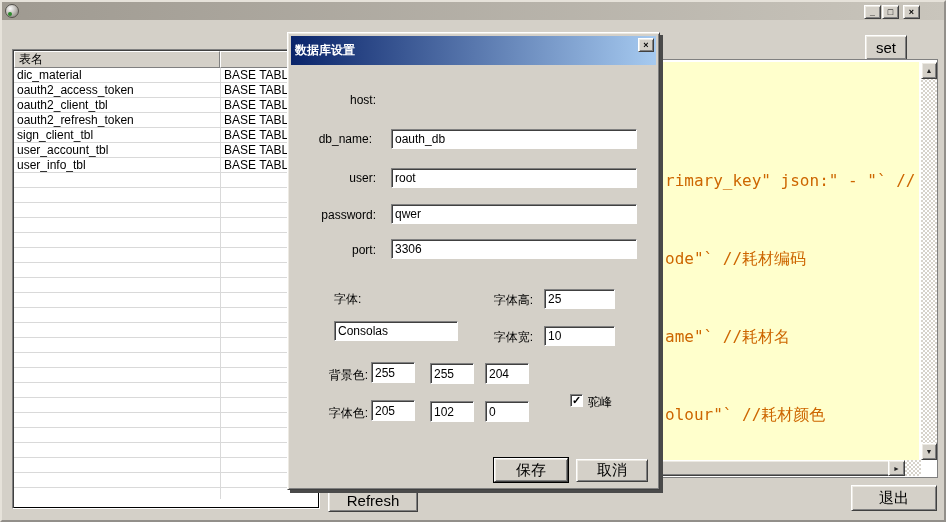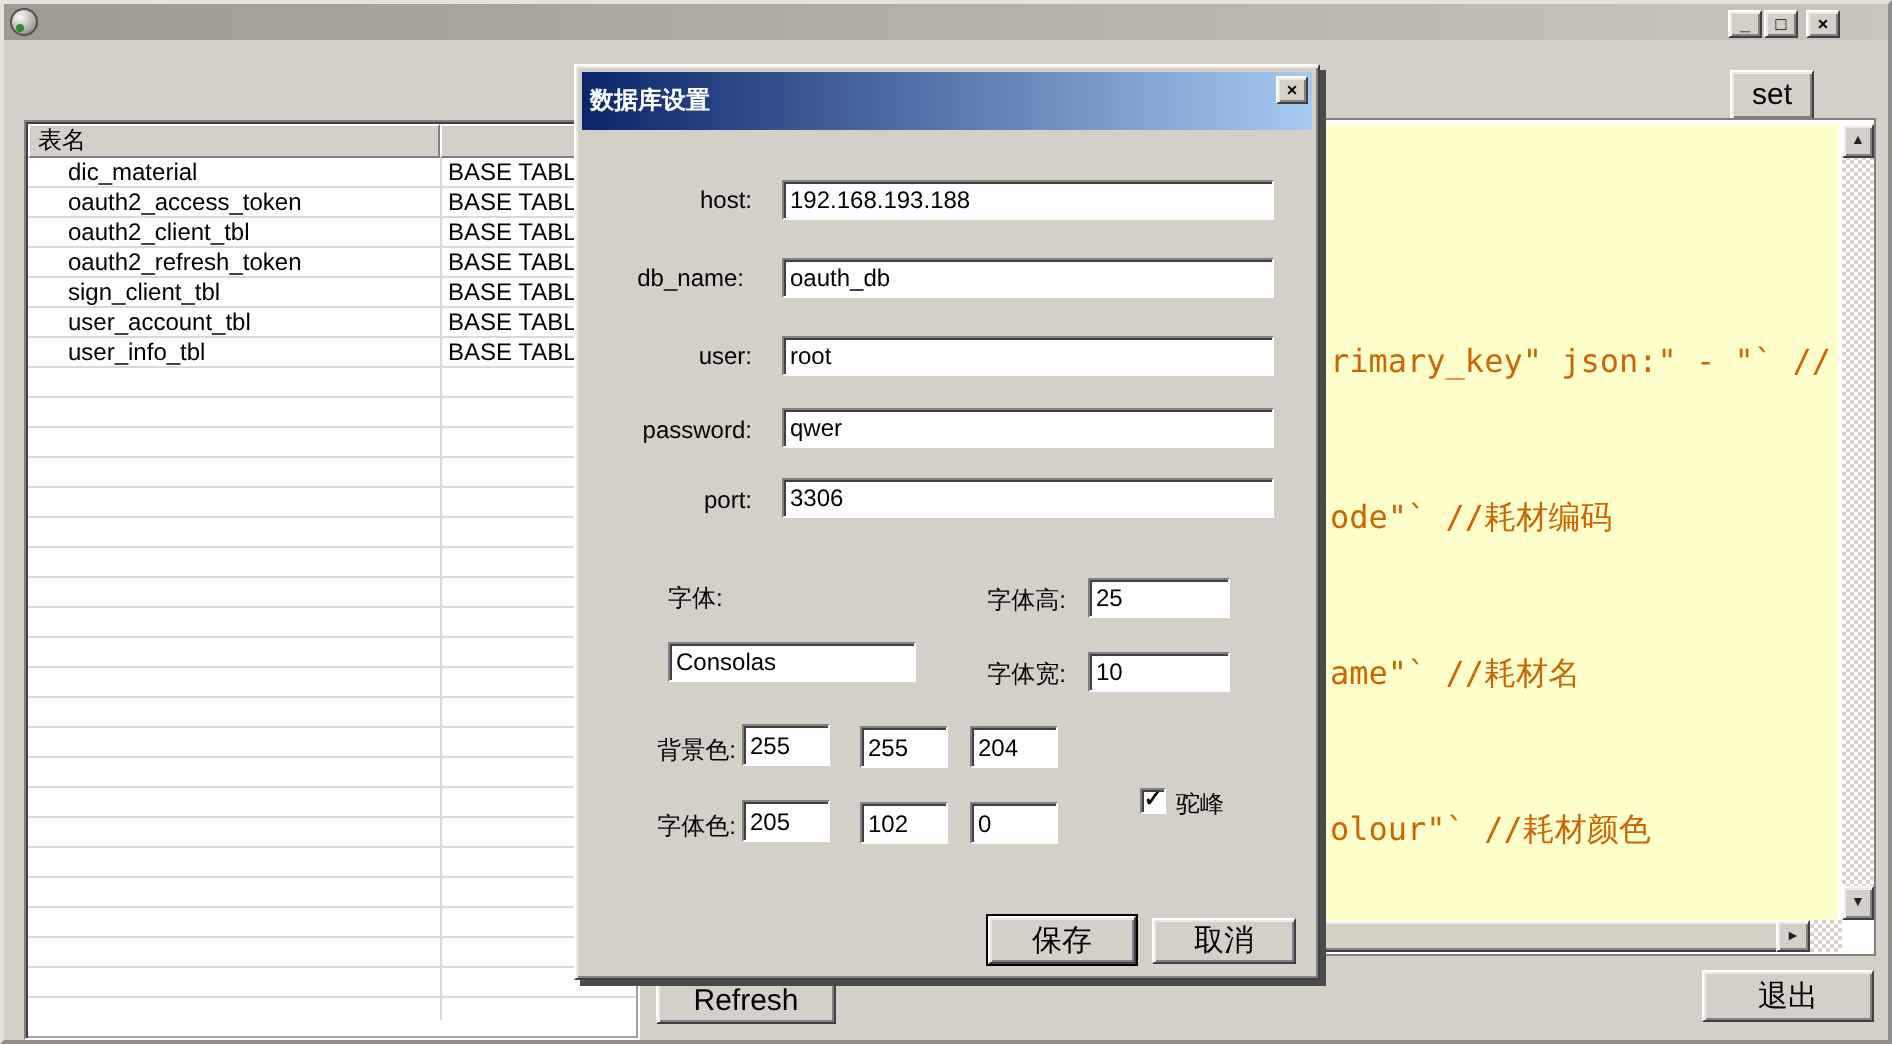--- a/index.html
+++ b/index.html
@@ -19,33 +19,33 @@
   #titlebar { position:absolute; left:0; top:0; width:942px; height:18px;
     background:linear-gradient(90deg,#9f9a91,#c9c5bc); display:flex; align-items:center; }
   #appicon { position:absolute; left:3px; top:2px; width:14px; height:14px; border-radius:50%;
     background:radial-gradient(circle at 35% 30%, #fafafa, #b7b4ae 55%, #6f6c66);
     border:1px solid #55524c; }
   #appicon::after { content:""; position:absolute; left:2px; bottom:1px; width:4px; height:4px;
     border-radius:50%; background:#2e8b2e; }
   .cap-btn { position:absolute; top:3px; width:17px; height:14px; font-size:9px; font-weight:bold;
     line-height:11px; }
   
-  #list { position:absolute; left:10px; top:58px; width:308px; height:460px; background:#a3a3a3;
+  #list { position:absolute; left:10px; top:47px; width:308px; height:460px; background:#000000;
     border:1px solid; border-color:#808080 #ffffff #ffffff #808080;
     box-shadow: inset 1px 1px 0 #404040; overflow:hidden; }
   #list-head { position:absolute; left:1px; top:1px; right:1px; height:17px; display:flex; }
   .hcell { background:#d4d0c8; border:1px solid; border-color:#ffffff #808080 #808080 #ffffff;
     padding:1px 4px; font-size:12px; line-height:13px; }
   #list-body { position:absolute; left:1px; top:18px; right:1px; bottom:1px;
     background-image:repeating-linear-gradient(to bottom,#ffffff 0 14px,#d9d9d9 14px 15px); }
   #col-divider { position:absolute; left:206px; top:0; bottom:8px; width:1px; background:#d9d9d9; }
   #list-bottom-strip { position:absolute; left:0; right:0; bottom:0; height:8px; background:#fff; }
   .lrow { position:relative; height:15px; background:#fff; border-bottom:1px solid #d9d9d9;
     font-size:12px; line-height:14px; }
-  .lrow .cname { position:absolute; left:3px; top:0; white-space:nowrap;margin-left:17px; }
+  .lrow .cname { position:absolute; left:3px; top:0; white-space:nowrap; }
   .lrow .ctype { position:absolute; left:210px; top:0; white-space:nowrap; }
   
   #rpanel { position:absolute; left:320px; top:57px; width:616px; height:419px; background:#fff;
     border:1px solid #808080; }
   #editor { position:absolute; left:2px; top:2px; width:594px; height:398px; overflow:hidden; }
   #code { position:absolute; left:340px; top:54px; font-family:"DejaVu Sans Mono", monospace;
     font-size:16px; line-height:26px; white-space:pre; }
   #vsb { position:absolute; left:598px; top:2px; width:16px; height:398px; }
   #hsb { position:absolute; left:2px; top:400px; width:596px; height:16px; }
   .sb-btn { position:absolute; font-size:7px; color:#222; }
@@ -159,21 +159,20 @@
   <div id="refresh-btn" class="btn raised">Refresh</div>
   <div id="exit-btn" class="btn raised">退出</div>
 
   <div id="dialog">
     <div id="dlg-titlebar">
       <span id="dlg-title">数据库设置</span>
       <span id="dlg-close" class="btn raised">×</span>
     </div>
 
     <div class="dlabel ralign" style="left:10px; top:60px; width:78px;">host:</div>
-    <input class="field" style="left: 103px; top: 57px; width: 246px; height: 20px;" value="192.168.193.188">
 
     <div class="dlabel ralign" style="left:6px; top:99px; width:78px;">db_name:</div>
     <input class="field" style="left: 103px; top: 96px; width: 246px; height: 20px;" value="oauth_db">
 
     <div class="dlabel ralign" style="left:10px; top:138px; width:78px;">user:</div>
     <input class="field" style="left: 103px; top: 135px; width: 246px; height: 20px;" value="root">
 
     <div class="dlabel ralign" style="left:10px; top:175px; width:78px;">password:</div>
     <input class="field" style="left: 103px; top: 171px; width: 246px; height: 20px;" value="qwer">
 

